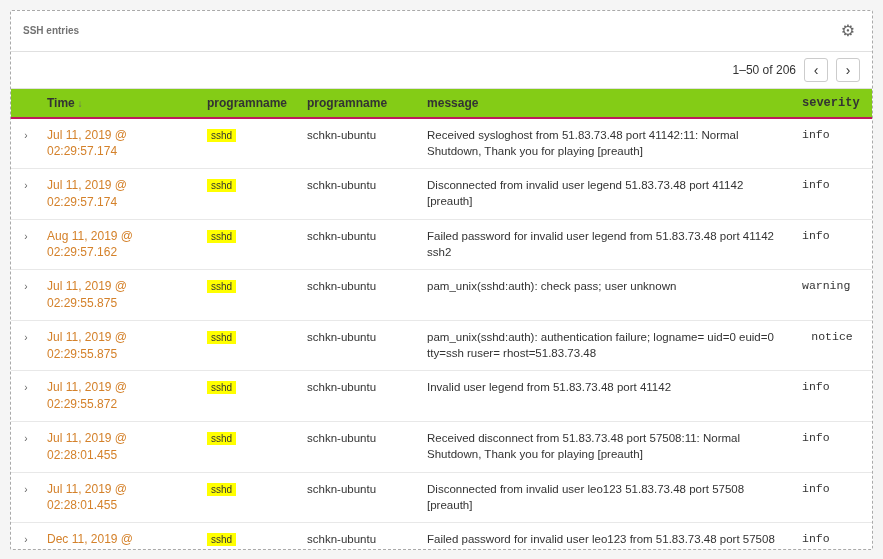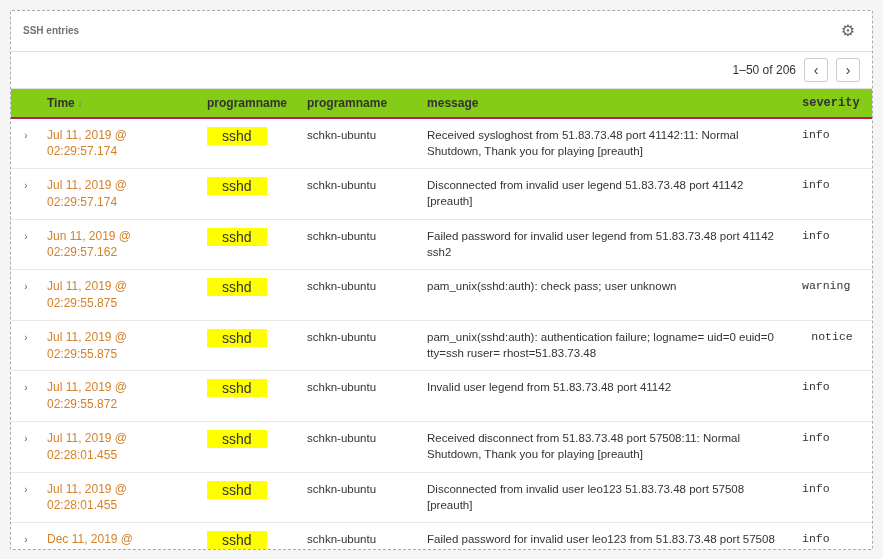--- a/index.html
+++ b/index.html
@@ -104,22 +104,22 @@
     }
     .col-expand { width: 20px; padding: 8px 4px 8px 8px; }
     .col-time { width: 160px; }
     .col-programname { width: 100px; }
     .col-sysloghost { width: 120px; }
     .col-message { width: auto; }
     .col-severity { width: 80px; font-family: Liberation Mono, monospace; }
     .time-val { color: #d4812a; font-size: 12px; }
     .program-badge {
       background: #ffff00;
-      padding: 1px 15px;
-      font-size: 14px;
+      padding: 1px 4px;
+      font-size: 10px;
       font-weight: normal;
     }
     .severity-info { color: #333; }
     .severity-warning { color: #333; }
     .severity-notice { color: #333; text-align: center; }
     .table-wrapper {
       overflow-y: auto;
       max-height: 460px;
     }
   </style>
@@ -162,21 +162,21 @@
           <tr>
             <td class="col-expand"><span class="expand-btn">›</span></td>
             <td class="col-time"><span class="time-val">Jul 11, 2019 @ 02:29:57.174</span></td>
             <td class="col-programname"><span class="program-badge">sshd</span></td>
             <td class="col-sysloghost">schkn-ubuntu</td>
             <td class="col-message">Disconnected from invalid user legend 51.83.73.48 port 41142 [preauth]</td>
             <td class="col-severity severity-info">info</td>
           </tr>
           <tr>
             <td class="col-expand"><span class="expand-btn">›</span></td>
-            <td class="col-time"><span class="time-val">Jun 11, 2019 @ 02:29:57.162</span></td>
+            <td class="col-time"><span class="time-val">Aug 11, 2019 @ 02:29:57.162</span></td>
             <td class="col-programname"><span class="program-badge">sshd</span></td>
             <td class="col-sysloghost">schkn-ubuntu</td>
             <td class="col-message">Failed password for invalid user legend from 51.83.73.48 port 41142 ssh2</td>
             <td class="col-severity severity-info">info</td>
           </tr>
           <tr>
             <td class="col-expand"><span class="expand-btn">›</span></td>
             <td class="col-time"><span class="time-val">Jul 11, 2019 @ 02:29:55.875</span></td>
             <td class="col-programname"><span class="program-badge">sshd</span></td>
             <td class="col-sysloghost">schkn-ubuntu</td>

